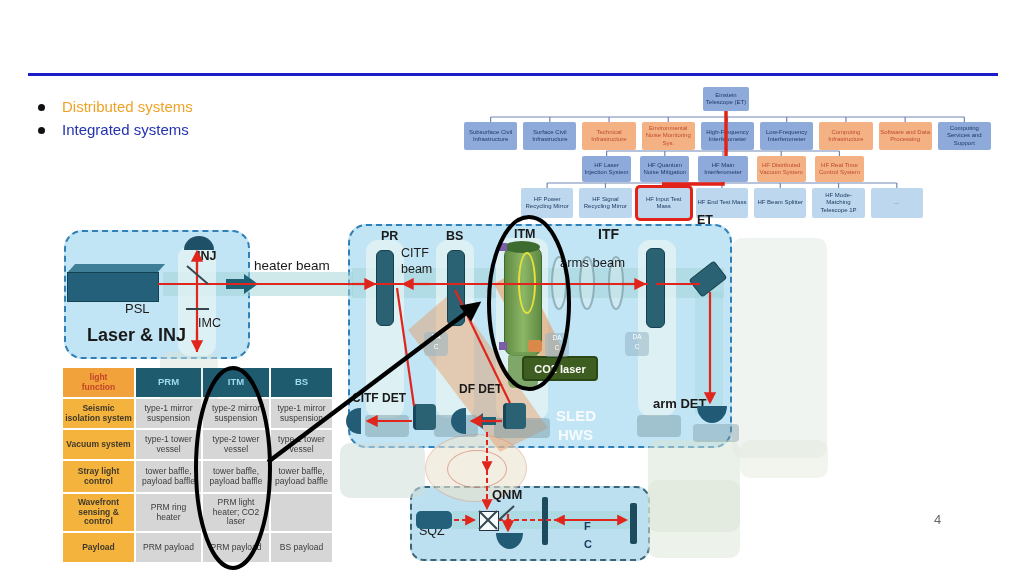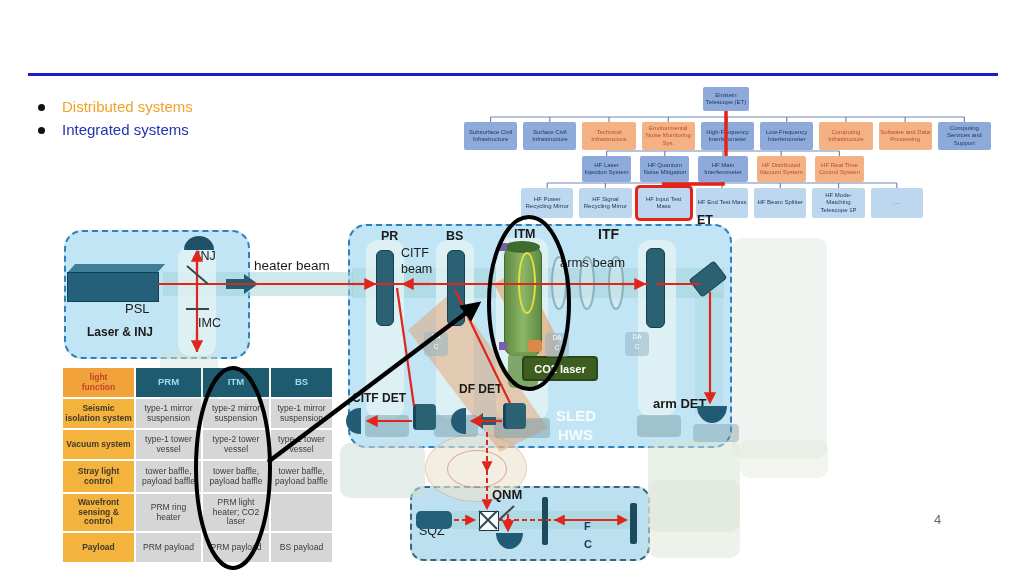--- a/index.html
+++ b/index.html
@@ -160,23 +160,23 @@
     <rect x="434" y="415" width="44" height="22" rx="4" fill="rgba(120,150,160,.45)"></rect>
     <rect x="494" y="418" width="56" height="20" rx="4" fill="rgba(120,150,160,.45)"></rect>
     <rect x="637" y="415" width="44" height="22" rx="4" fill="rgba(120,150,160,.45)"></rect>
     <rect x="693" y="424" width="46" height="18" rx="4" fill="rgba(120,150,160,.4)"></rect>
   </svg>
 
   <div class="abs" style="left:67px;top:264px;width:90px;height:9px;background:#3F7E97;transform:skewX(-42deg);transform-origin:bottom left;z-index:4;"></div>
   <div class="abs" style="left:67px;top:272px;width:90px;height:28px;background:#25607A;border:1px solid #14414F;z-index:4;"></div>
   <div class="abs dome-up" style="left:184px;top:236px;width:30px;height:14px;"></div>
   <div class="abs dlabel" style="left:125px;top:301px;font-weight:400;font-size:13px;">PSL</div>
-  <div class="abs dlabel" style="left:197px;top:249px;font-weight:400;">INJ</div>
+  <div class="abs dlabel" style="left:197px;top:249px;font-weight:700;">INJ</div>
   <div class="abs dlabel" style="left:198px;top:316px;font-weight:400;">IMC</div>
-  <div class="abs dlabel" style="left:87px;top:325px;font-weight:bold;font-size:12px;text-align:right;">Laser &amp; INJ</div>
+  <div class="abs dlabel" style="left:87px;top:325px;font-weight:bold;font-size:18px;text-align:right;">Laser &amp; INJ</div>
   <div class="abs bararrow-body" style="left:226px;top:279px;width:18px;height:10px;"></div>
   <div class="abs bararrow-head" style="left:244px;top:274px;border-top:10px solid transparent;border-bottom:10px solid transparent;border-left:14px solid #1E6073;"></div>
   <div class="abs dlabel" style="left:254px;top:258px;font-weight:400;font-size:13.5px;">heater beam</div>
 
   <div class="abs mirror" style="left:376px;top:250px;width:16px;height:74px;"></div>
   <div class="abs mirror" style="left:447px;top:250px;width:16px;height:74px;"></div>
   <div class="abs mirror" style="left:646px;top:248px;width:17px;height:78px;"></div>
   <div class="abs mirror" style="left:692px;top:268px;width:30px;height:20px;transform:rotate(-38deg);border-radius:3px;"></div>
 
   <div class="abs" style="left:504px;top:246px;width:36px;height:108px;background:linear-gradient(90deg,#5F8A42,#8CB766,#5F8A42);border-radius:10px;border:1px solid #3E6B2F;z-index:4;"></div>

